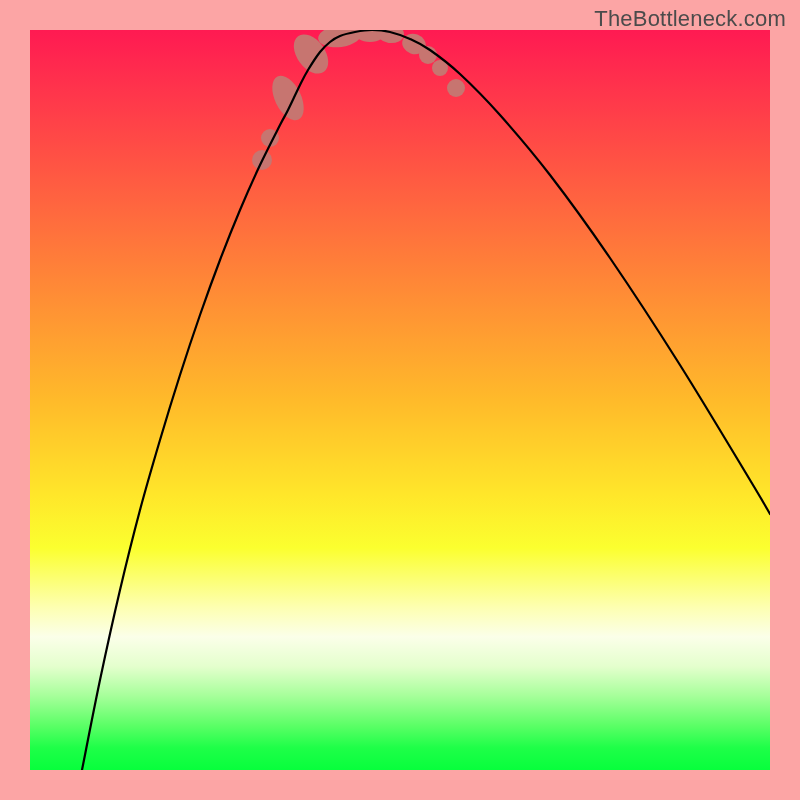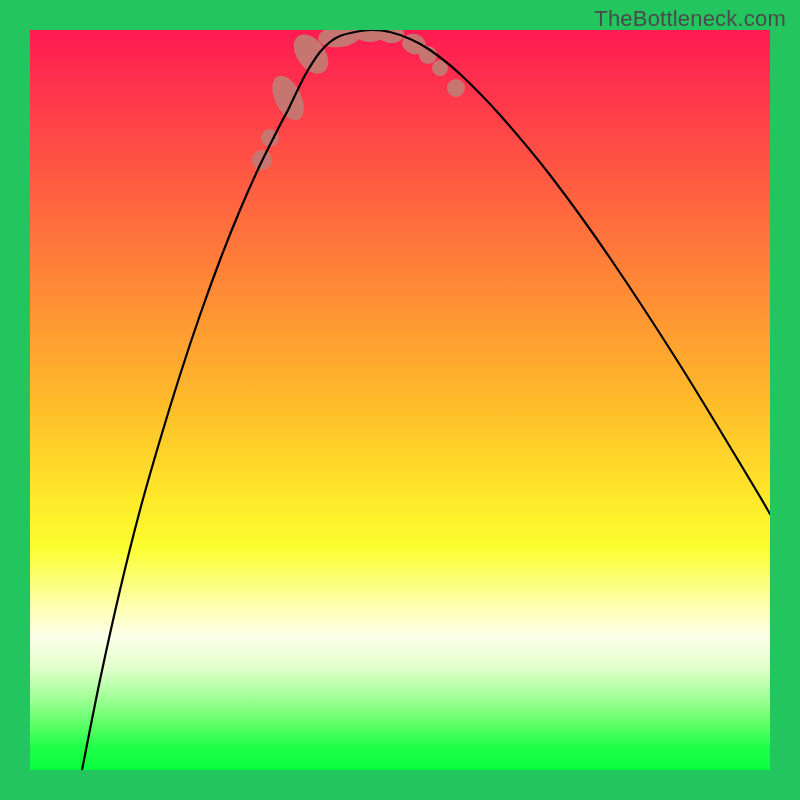--- a/index.html
+++ b/index.html
@@ -8,21 +8,21 @@
     width: 800px;
     height: 800px;
     background: #000;
     font-family: Arial, Helvetica, sans-serif;
     overflow: hidden;
   }
   .frame {
     position: relative;
     width: 800px;
     height: 800px;
-    background: #22c55e;
+    background: #fca5a5;
   }
   .watermark {
     position: absolute;
     top: 6px;
     right: 14px;
     color: #4b4b4b;
     font-size: 22px;
     font-weight: 500;
     letter-spacing: 0.2px;
     z-index: 10;

